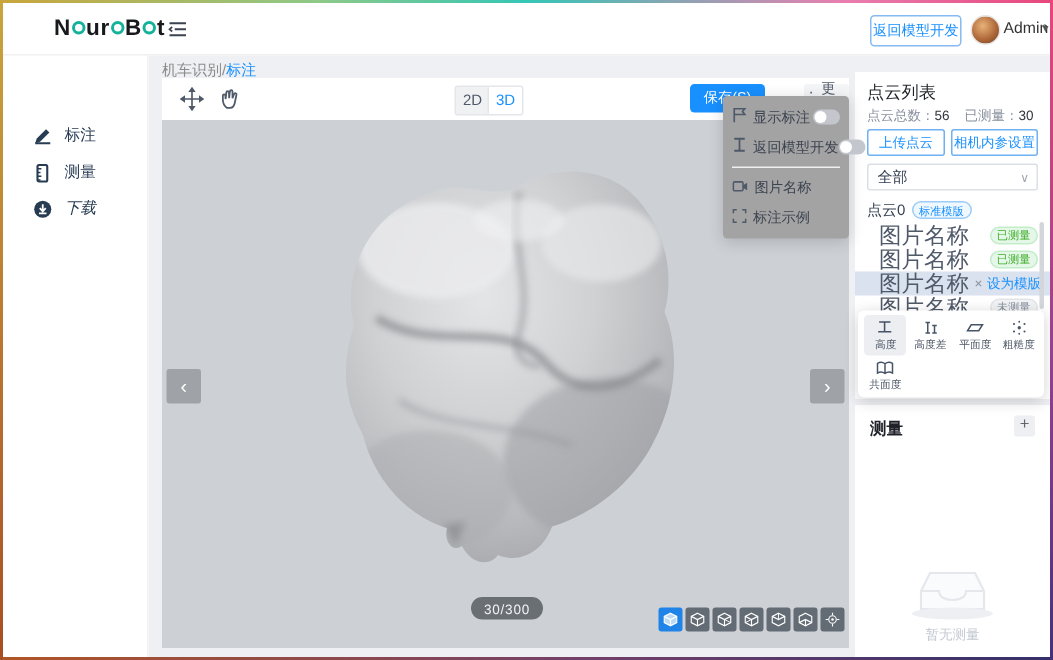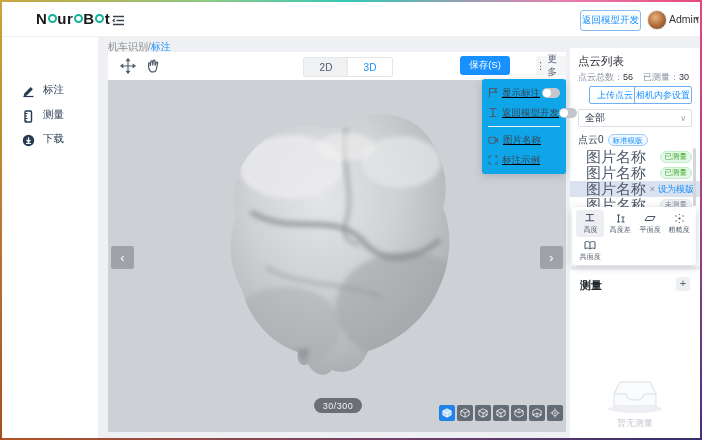--- a/index.html
+++ b/index.html
@@ -43,43 +43,43 @@
   
   .main{left:98px;top:36px;width:602px;height:402px;background:#eef0f4;}
   .breadcrumb{left:108px;top:40px;font-size:10px;z-index:3;}
   .breadcrumb .parent{color:#8c8c8c;}
   .breadcrumb .current{color:#1890ff;}
   
   .card{left:108px;top:52px;width:458px;height:380px;background:#fff;z-index:2;}
   .tbar-ic{position:absolute;top:6px;width:16px;height:16px;cursor:pointer;}
   .seg{position:absolute;left:195px;top:5px;height:18px;display:flex;
        border:1px solid #e4e6ea;border-radius:2px;overflow:hidden;background:#f0f1f3;}
-  .seg .opt{width:44px;height:18px;display:flex;align-items:center;justify-content:center;
+  .seg .opt{width:22px;height:18px;display:flex;align-items:center;justify-content:center;
        font-size:10px;color:#4e5969;cursor:pointer;}
   .seg .opt.active{background:#fff;color:#1890ff;box-shadow:0 0 2px rgba(0,0,0,.12);}
   .save-btn{position:absolute;left:352px;top:4px;width:50px;height:19px;background:#1890ff;
        color:#fff;font-size:9.5px;border-radius:3px;display:flex;align-items:center;
        justify-content:center;cursor:pointer;}
   .more-btn{position:absolute;left:428px;top:4px;width:30px;height:19px;background:#f4f5f7;
        color:#4e5969;font-size:9.5px;border-radius:2px;display:flex;align-items:center;
        justify-content:center;gap:2px;cursor:pointer;}
   .canvas{position:absolute;left:0;top:28px;width:458px;height:352px;background:#cdd1d6;overflow:hidden;}
   .nav-chevron{position:absolute;width:23px;height:23px;background:rgba(150,155,160,.85);
        border-radius:2px;color:#fff;font-size:13px;display:flex;align-items:center;
        justify-content:center;cursor:pointer;z-index:3;}
   .counter-pill{position:absolute;left:206px;top:318px;width:48px;height:15px;border-radius:8px;
        background:rgba(68,73,78,.72);color:#f2f3f4;font-size:9px;display:flex;
        align-items:center;justify-content:center;letter-spacing:.5px;}
   .viewbar{position:absolute;left:331px;top:325px;display:flex;gap:2px;}
   .viewbtn{width:16px;height:16px;border-radius:2px;background:#636b74;display:flex;
        align-items:center;justify-content:center;cursor:pointer;}
   .viewbtn.active{background:#1f83e8;}
   
-  .dropdown{left:482px;top:79px;width:84px;background:#0ea5e9;border-radius:3px;z-index:40;
-       box-shadow:0 2px 10px rgba(0,0,0,.16);padding:4px 0;text-decoration:underline;}
+  .dropdown{left:482px;top:64px;width:84px;background:#a3a3a3;border-radius:3px;z-index:40;
+       box-shadow:0 2px 10px rgba(0,0,0,.16);padding:4px 0;}
   .dd-item{height:20px;display:flex;align-items:center;padding:0 6px;cursor:pointer;}
   .dd-item .dlb{font-size:9.5px;color:#3c4350;margin-left:4px;flex:1;white-space:nowrap;}
   .toggle{width:18px;height:10px;border-radius:5px;background:#c3c7cd;position:relative;flex:none;cursor:pointer;}
   .toggle .knob{position:absolute;left:1px;top:1px;width:8px;height:8px;border-radius:50%;background:#fff;}
   .dd-sep{height:1px;background:#f0f0f0;margin:3px 6px;}
   
   .panel-top{left:570px;top:48px;width:130px;height:218px;background:#fff;z-index:2;}
   .panel-bottom{left:570px;top:270px;width:130px;height:168px;background:#fff;z-index:2;}
   .p-title{position:absolute;left:8px;top:6px;font-size:11.5px;font-weight:normal;color:#1f2329;}
   .p-stats{position:absolute;left:8px;top:23px;font-size:9px;color:#8a919f;white-space:nowrap;}
@@ -165,21 +165,21 @@
   </div>
   <div class="side-item" style="top:68px;">
     <span class="ic">
       <svg width="13" height="13" viewBox="0 0 13 13">
           <rect x="3" y="1" width="6.5" height="11" rx="1" fill="none" stroke="#273b52" stroke-width="1.4"></rect>
           <path d="M3 3.5 h2.6 M3 6 h2 M3 8.5 h2.6 M3 11 h2" stroke="#273b52" stroke-width="1.1"></path>
         </svg>
     </span>
     <span class="lb">测量</span>
   </div>
-  <div class="side-item" style="top:92px;">
+  <div class="side-item" style="top:92px;font-style:italic;">
     <span class="ic">
       <svg width="13" height="13" viewBox="0 0 13 13">
           <circle cx="6.5" cy="6.5" r="5.7" fill="#273b52"></circle>
           <path d="M6.5 3.2 v4.2 M4.5 5.8 L6.5 7.9 L8.5 5.8 M4 9.3 h5" stroke="#fff" stroke-width="1.2" fill="none"></path>
         </svg>
     </span>
     <span class="lb">下载</span>
   </div>
 </div>
 
@@ -351,21 +351,21 @@
   </div>
 </div>
 
 <div class="abs panel-top">
   <div class="p-title">点云列表</div>
   <div class="p-stats">
     <span>点云总数：</span><b>56</b>
     &nbsp;&nbsp;
     <span>已测量：</span><b>30</b>
   </div>
-  <div class="p-btn" style="left:19px;width:52px;">上传点云</div>
+  <div class="p-btn" style="left:8px;width:52px;">上传点云</div>
   <div class="p-btn" style="left:64px;width:58px;">相机内参设置</div>
   <div class="p-select">
     <span class="val">全部</span>
     <span class="sc">∨</span>
   </div>
   <div class="tpl-row">
     <span class="nm">点云0</span>
     <span class="tpl-badge">标准模版</span>
   </div>
   <div class="list-row" style="top:101px;">

